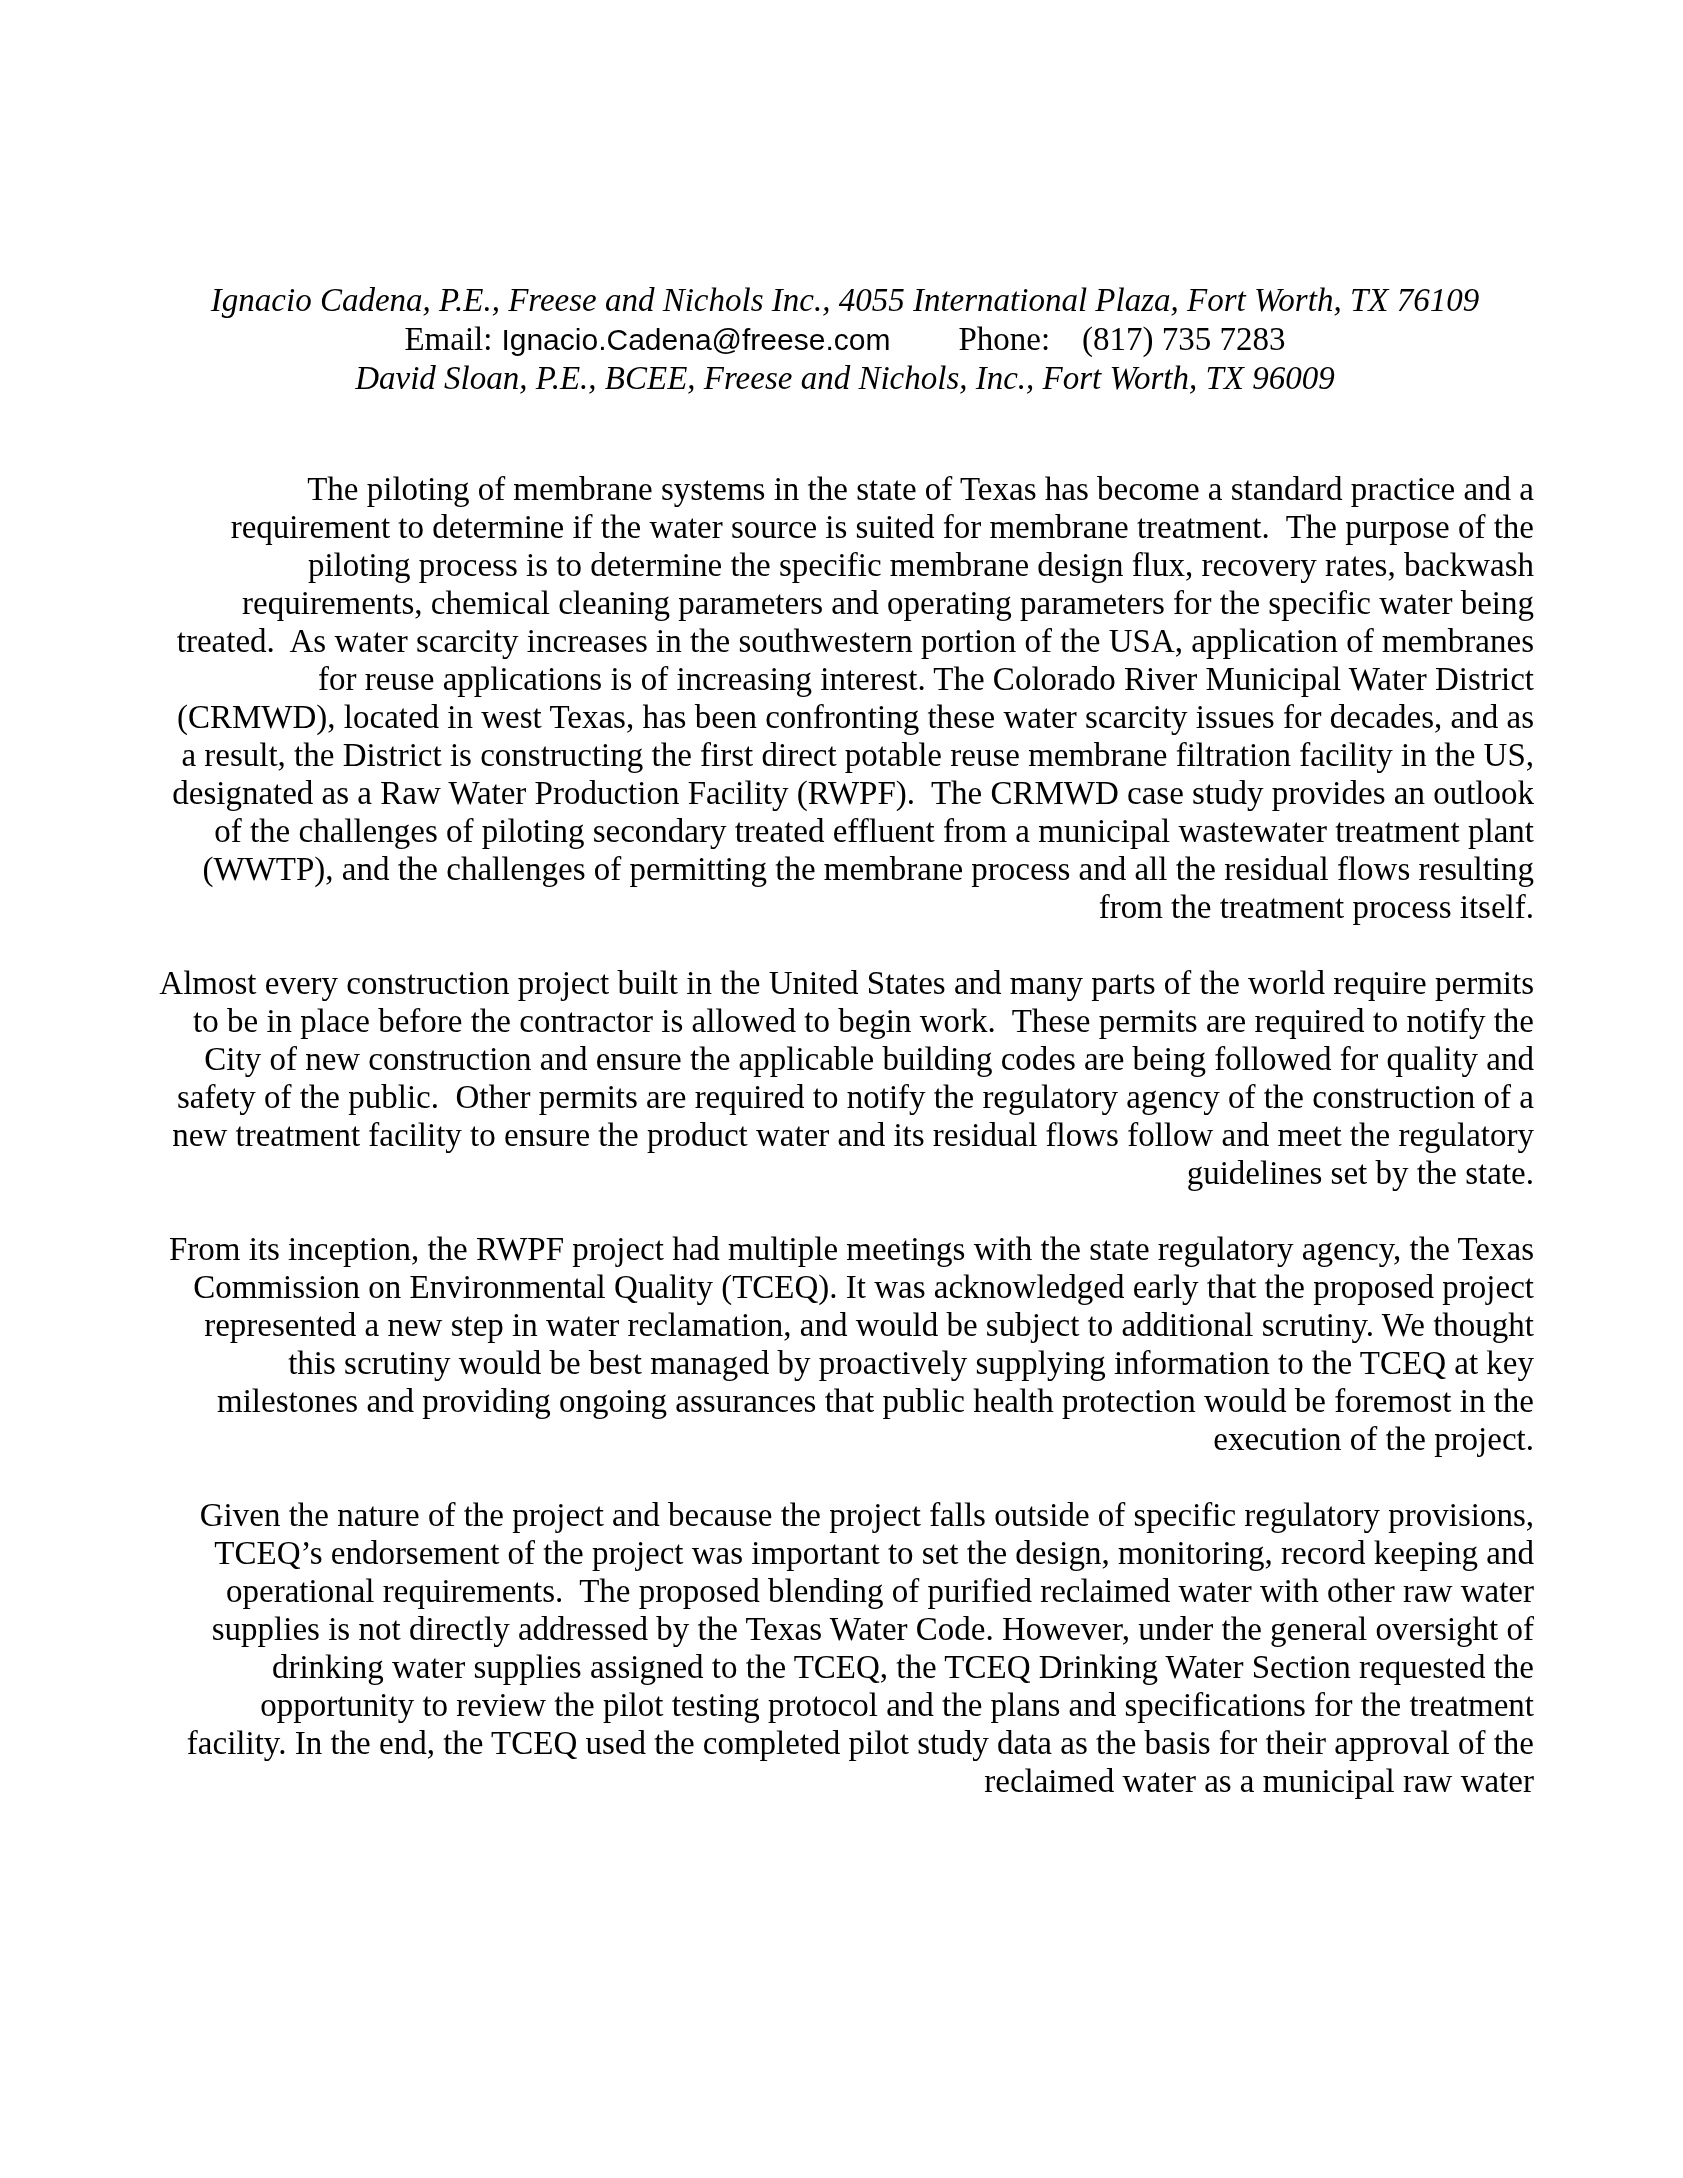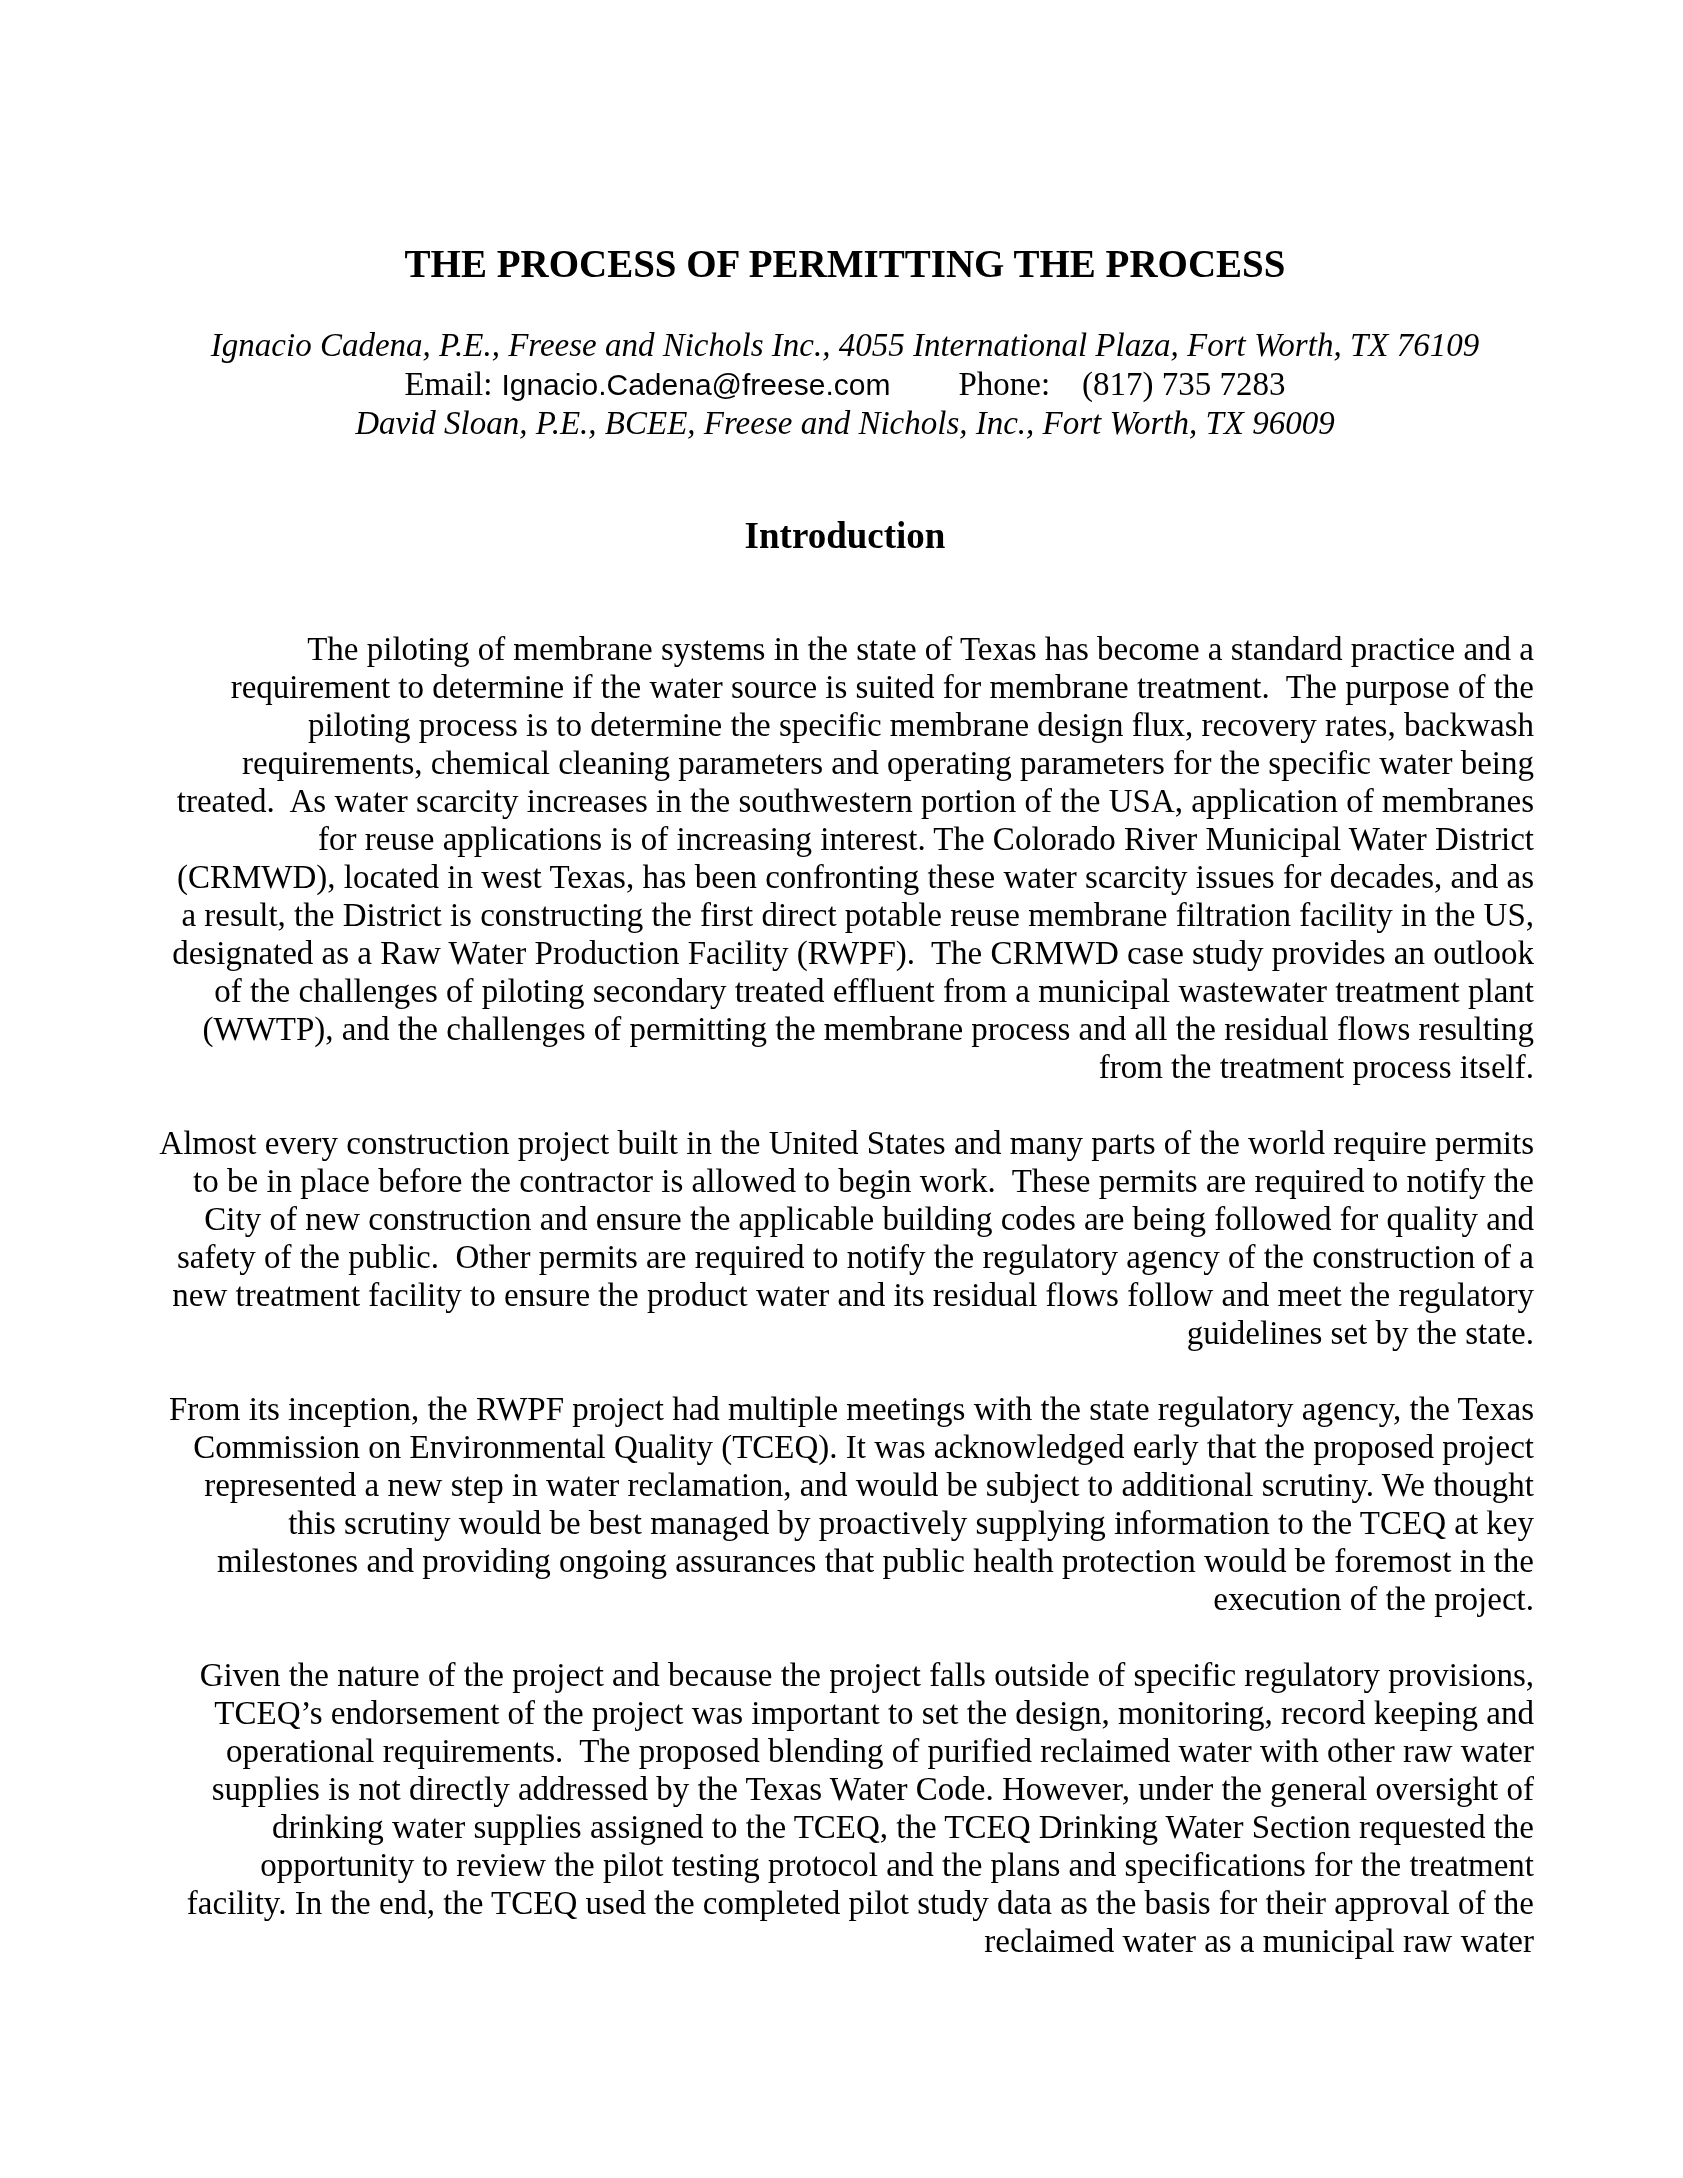--- a/index.html
+++ b/index.html
@@ -72,29 +72,28 @@
   .para.first {
     margin-top: 72px;
   }
 </style>
 </head>
 <body>
 
 <div class="page">
   <div class="content">
 
-    <h1 class="title"><br><span>THE PROCESS OF PERMITTING THE PROCESS</span></h1>
+    <h1 class="title"><br></h1>
 
     <div class="authors">
       <div class="author-line italic">Ignacio Cadena, P.E., Freese and Nichols Inc., 4055 International Plaza, Fort Worth, TX 76109</div>
       <div class="author-line"><span>Email:</span><span class="email-addr">Ignacio.Cadena@freese.com</span><span class="phone-label">Phone:</span><span class="phone-number">(817) 735 7283</span></div>
       <div class="author-line italic">David Sloan, P.E., BCEE, Freese and Nichols, Inc., Fort Worth, TX 96009</div>
     </div>
 
-    <h2 class="section-heading">Introduction</h2>
 
     <p class="para first">The piloting of membrane systems in the state of Texas has become a standard practice and a requirement to determine if the water source is suited for membrane treatment.  The purpose of the piloting process is to determine the specific membrane design flux, recovery rates, backwash requirements, chemical cleaning parameters and operating parameters for the specific water being treated.  As water scarcity increases in the southwestern portion of the USA, application of membranes for reuse applications is of increasing interest. The Colorado River Municipal Water District (CRMWD), located in west Texas, has been confronting these water scarcity issues for decades, and as a result, the District is constructing the first direct potable reuse membrane filtration facility in the US, designated as a Raw Water Production Facility (RWPF).  The CRMWD case study provides an outlook of the challenges of piloting secondary treated effluent from a municipal wastewater treatment plant (WWTP), and the challenges of permitting the membrane process and all the residual flows resulting from the treatment process itself.</p>
     <p class="para">Almost every construction project built in the United States and many parts of the world require permits to be in place before the contractor is allowed to begin work.  These permits are required to notify the City of new construction and ensure the applicable building codes are being followed for quality and safety of the public.  Other permits are required to notify the regulatory agency of the construction of a new treatment facility to ensure the product water and its residual flows follow and meet the regulatory guidelines set by the state.</p>
     <p class="para">From its inception, the RWPF project had multiple meetings with the state regulatory agency, the Texas Commission on Environmental Quality (TCEQ). It was acknowledged early that the proposed project represented a new step in water reclamation, and would be subject to additional scrutiny. We thought this scrutiny would be best managed by proactively supplying information to the TCEQ at key milestones and providing ongoing assurances that public health protection would be foremost in the execution of the project.</p>
     <p class="para">Given the nature of the project and because the project falls outside of specific regulatory provisions, TCEQ’s endorsement of the project was important to set the design, monitoring, record keeping and operational requirements.  The proposed blending of purified reclaimed water with other raw water supplies is not directly addressed by the Texas Water Code. However, under the general oversight of drinking water supplies assigned to the TCEQ, the TCEQ Drinking Water Section requested the opportunity to review the pilot testing protocol and the plans and specifications for the treatment facility. In the end, the TCEQ used the completed pilot study data as the basis for their approval of the reclaimed water as a municipal raw water</p>
 
   </div>
 </div>
 
 

